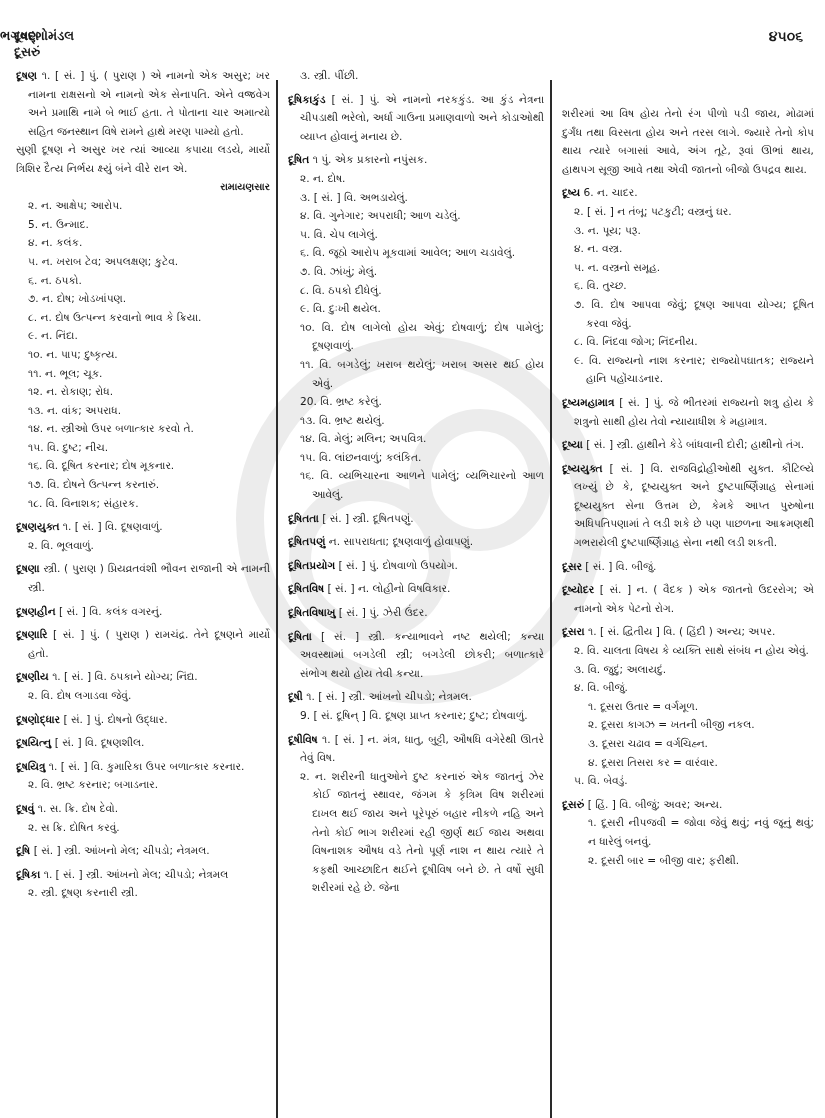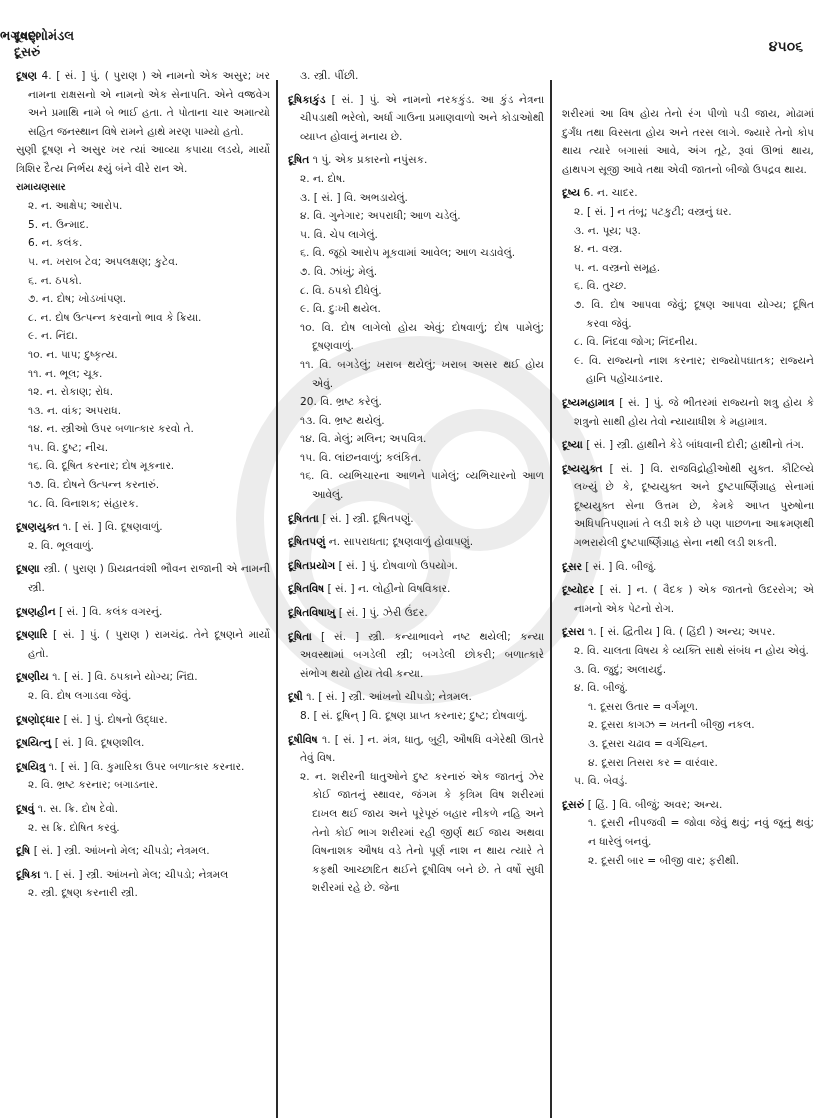--- a/index.html
+++ b/index.html
@@ -12,42 +12,42 @@
     position:absolute; left:230px; top:330px; width:380px; height:380px;
     pointer-events:none; opacity:0.07;
   }
   .running-head {
     position:absolute; top:28px; left:0; width:825px; height:20px;
     font-size:13px;
   }
   .rh-left { position:absolute; left:14px; top:0; font-weight:bold; line-height:16px; }
   .rh-left div { font-size:12.5px; }
   .rh-center { position:absolute; left:0; width:751px; text-align:left; top:0; font-weight:bold; font-size:13px; }
-  .rh-right { position:absolute; right:22px; top:0; font-weight:bold; font-size:14px;margin-top:10px; }
+  .rh-right { position:absolute; right:22px; top:0; font-weight:bold; font-size:14px; }
 
   .columns { position:absolute; top:66px; left:0; width:825px; height:1050px; }
   .col {
     position:absolute; top:0; height:1048px; box-sizing:border-box;
     font-size:10.6px; line-height:18.6px; text-align:justify;
   }
   .col1 { left:16px; width:254px; }
   .col2 { left:284px; width:260px; padding-left:4px; }
   .col3 { left:558px; width:256px; padding-left:4px;margin-top:38px; }
   .rule { position:absolute; top:14px; width:1.6px; background:#2a2a2a; height:1038px; }
   .rule1 { left:276px; }
   .rule2 { left:550px; }
 
   .entry { margin:0 0 5px 0; }
   .entry p { margin:0; }
   .hw { font-weight:bold; color:#0d0d0d; }
   .sense { margin:0; padding-left:12px; }
   .hang { padding-left:12px; text-indent:-12px; }
   .hang2 { padding-left:24px; text-indent:-12px; }
   .sub { padding-left:26px; }
-  .right { font-weight:bold; font-size:10px; }
+  .right { text-align:right; font-weight:bold; font-size:10px; }
 </style>
 </head>
 <body>
 
 <svg class="watermark" viewBox="0 0 380 380">
   <circle cx="190" cy="190" r="170" fill="none" stroke="#000" stroke-width="28"></circle>
   <circle cx="140" cy="230" r="70" fill="none" stroke="#000" stroke-width="22"></circle>
   <circle cx="250" cy="150" r="60" fill="none" stroke="#000" stroke-width="22"></circle>
 </svg>
 
@@ -59,26 +59,26 @@
   <div class="rh-center">ભગવદ્ગોમંડલ</div>
   <div class="rh-right">૪૫૦૬</div>
 </div>
 
 <div class="columns">
   <div class="rule rule1"></div>
   <div class="rule rule2"></div>
 
   <div class="col col1">
     <div class="entry">
-      <p class="hang"><span class="hw">દૂષણ</span> <span>4. [ સં. ] પું. ( પુરાણ ) એ નામનો એક અસુર; ખર નામના રાક્ષસનો એ નામનો એક સેનાપતિ. એને વજ્રવેગ અને પ્રમાથિ નામે બે ભાઈ હતા. તે પોતાના ચાર અમાત્યો સહિત જનસ્થાન વિષે રામને હાથે મરણ પામ્યો હતો.</span></p>
+      <p class="hang"><span class="hw">દૂષણ</span> <span>૧. [ સં. ] પું. ( પુરાણ ) એ નામનો એક અસુર; ખર નામના રાક્ષસનો એ નામનો એક સેનાપતિ. એને વજ્રવેગ અને પ્રમાથિ નામે બે ભાઈ હતા. તે પોતાના ચાર અમાત્યો સહિત જનસ્થાન વિષે રામને હાથે મરણ પામ્યો હતો.</span></p>
       <p class="hang" style="padding-left:0;text-indent:0;">સુણી દૂષણ ને અસુર ખર ત્યાં આવ્યા કપાયા લડયે, માર્યો ત્રિશિર દૈત્ય નિર્ભય ક્ષ્યું બંને વીરે રાન એ.</p>
       <p class="right">રામાયણસાર</p>
       <p class="sense">૨. ન. આક્ષેપ; આરોપ.</p>
       <p class="sense">5. ન. ઉન્માદ.</p>
-      <p class="sense">6. ન. કલંક.</p>
+      <p class="sense">૪. ન. કલંક.</p>
       <p class="sense">૫. ન. ખરાબ ટેવ; અપલક્ષણ; કુટેવ.</p>
       <p class="sense">૬. ન. ઠપકો.</p>
       <p class="sense">૭. ન. દોષ; ખોડખાંપણ.</p>
       <p class="sense">૮. ન. દોષ ઉત્પન્ન કરવાનો ભાવ કે ક્રિયા.</p>
       <p class="sense">૯. ન. નિંદા.</p>
       <p class="sense">૧૦. ન. પાપ; દુષ્કૃત્ય.</p>
       <p class="sense">૧૧. ન. ભૂલ; ચૂક.</p>
       <p class="sense">૧૨. ન. રોકાણ; રોધ.</p>
       <p class="sense">૧૩. ન. વાંક; અપરાધ.</p>
       <p class="sense">૧૪. ન. સ્ત્રીઓ ઉપર બળાત્કાર કરવો તે.</p>
@@ -179,21 +179,21 @@
       <p class="hang"><span class="hw">દૂષિતવિષ</span> <span>[ સં. ] ન. લોહીનો વિષવિકાર.</span></p>
     </div>
     <div class="entry">
       <p class="hang"><span class="hw">દૂષિતવિષાખુ</span> <span>[ સં. ] પું. ઝેરી ઉંદર.</span></p>
     </div>
     <div class="entry">
       <p class="hang"><span class="hw">દૂષિતા</span> <span>[ સં. ] સ્ત્રી. કન્યાભાવને નષ્ટ થયેલી; કન્યા અવસ્થામાં બગડેલી સ્ત્રી; બગડેલી છોકરી; બળાત્કારે સંભોગ થયો હોય તેવી કન્યા.</span></p>
     </div>
     <div class="entry">
       <p class="hang"><span class="hw">દૂષી</span> <span>૧. [ સં. ] સ્ત્રી. આંખનો ચીપડો; નેત્રમલ.</span></p>
-      <p class="sense hang2">8. [ સં. દૂષિન્ ] વિ. દૂષણ પ્રાપ્ત કરનાર; દુષ્ટ; દોષવાળું.</p>
+      <p class="sense hang2">9. [ સં. દૂષિન્ ] વિ. દૂષણ પ્રાપ્ત કરનાર; દુષ્ટ; દોષવાળું.</p>
     </div>
     <div class="entry">
       <p class="hang"><span class="hw">દૂષીવિષ</span> <span>૧. [ સં. ] ન. મંત્ર, ધાતુ, બુટ્ટી, ઔષધિ વગેરેથી ઊતરે તેવું વિષ.</span></p>
       <p class="sense hang2">૨. ન. શરીરની ધાતુઓને દુષ્ટ કરનારું એક જાતનું ઝેર કોઈ જાતનું સ્થાવર, જંગમ કે કૃત્રિમ વિષ શરીરમાં દાખલ થઈ જાય અને પૂરેપૂરું બહાર નીકળે નહિ અને તેનો કોઈ ભાગ શરીરમાં રહી જીર્ણ થઈ જાય અથવા વિષનાશક ઔષધ વડે તેનો પૂર્ણ નાશ ન થાય ત્યારે તે કફથી આચ્છાદિત થઈને દૂષીવિષ બને છે. તે વર્ષો સુધી શરીરમાં રહે છે. જેના</p>
     </div>
   </div>
 
   <div class="col col3">
     <div class="entry">
       <p>શરીરમાં આ વિષ હોય તેનો રંગ પીળો પડી જાય, મોઢામાં દુર્ગંધ તથા વિરસતા હોય અને તરસ લાગે. જ્યારે તેનો કોપ થાય ત્યારે બગાસાં આવે, અંગ તૂટે, રૂવાં ઊભાં થાય, હાથપગ સૂજી આવે તથા એવી જાતનો બીજો ઉપદ્રવ થાય.</p>

